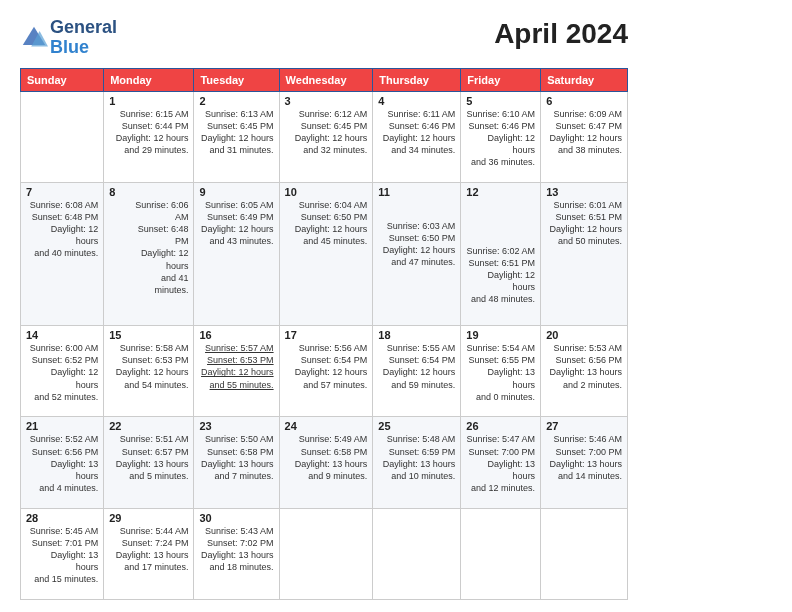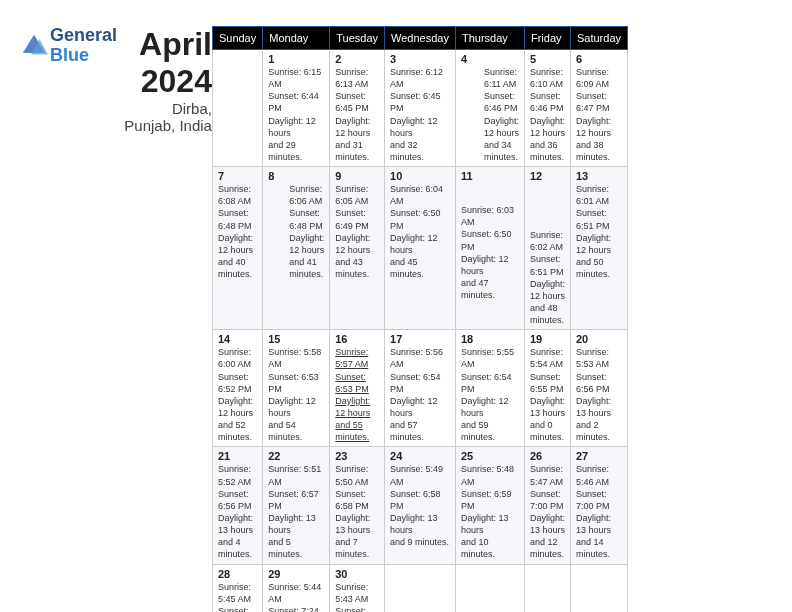--- a/index.html
+++ b/index.html
@@ -6,23 +6,23 @@
     body {
       font-family: Arial, sans-serif;
       background: #fff;
       width: 792px;
       height: 612px;
       overflow: hidden;
     }
     .page {
       width: 648px;
       height: 612px;
-      padding: 26px 20px 12px 20px;
+      padding: 18px 20px 12px 20px;
       display: flex;
-      flex-direction: row;
+      flex-direction: column;
     }
     .header {
       display: flex;
       justify-content: space-between;
       align-items: flex-start;
       margin-bottom: 10px;
     }
     .logo {
       display: flex;
       align-items: center;
@@ -38,41 +38,41 @@
     }
     .logo-icon {
       width: 28px;
       height: 28px;
       margin-right: 2px;
     }
     .title-block {
       text-align: right;
     }
     .month-title {
-      font-size: 32px;
+      font-size: 28px;
       font-weight: bold;
       color: #222;
     }
     .location {
       font-size: 15px;
       color: #444;
     }
     .calendar {
       flex: 1;
       border-collapse: collapse;
       width: 100%;
       font-size: 9.5px;
     }
     .calendar th {
-      background: #000000;
+      background: #ef4444;
       color: #fff;
       text-align: left;
       padding: 5px 6px;
       font-size: 11px;
-      font-weight: normal;
+      font-weight: bold;
       border: 1px solid #2a559a;
     }
     .calendar td {
       border: 1px solid #ccc;
       vertical-align: top;
       padding: 3px 5px;
       width: 113px;
       min-height: 70px;
       height: 78px;
     }
@@ -80,20 +80,21 @@
       font-weight: bold;
       font-size: 11px;
       color: #222;
       display: block;
       margin-bottom: 1px;
     }
     .day-info {
       color: #333;
       font-size: 9px;
       line-height: 1.35;
+      text-align: right;
     }
     .empty-cell {
       background: #f9f9f9;
     }
     tr:nth-child(odd) td {
       background: #fff;
     }
     tr:nth-child(even) td {
       background: #f5f7fa;
     }
@@ -108,21 +109,20 @@
         <polygon points="20,4 36,30 4,30" fill="#3b6cb7" opacity="0.85"></polygon>
         <polygon points="28,10 40,32 16,32" fill="#5a9fd4" opacity="0.7"></polygon>
       </svg>
       <div class="logo-text">
         <div>General</div>
         <div><span>Blue</span></div>
       </div>
     </div>
     <div class="title-block">
       <div class="month-title">April 2024</div>
-      <div class="location">Dirba, Punjab, India</div>
     </div>
   </div>
 
   <table class="calendar">
     <thead>
       <tr>
         <th>Sunday</th>
         <th>Monday</th>
         <th>Tuesday</th>
         <th>Wednesday</th>
@@ -150,21 +150,21 @@
           </td>
           <td>
             <span class="day-num">3</span>
             <div class="day-info" style="white-space: pre-line;">Sunrise: 6:12 AM
 Sunset: 6:45 PM
 Daylight: 12 hours
 and 32 minutes.</div>
           </td>
           <td>
             <span class="day-num">4</span>
-            <div class="day-info" style="white-space: pre-line; margin-left: 23px;">Sunrise: 6:11 AM
+            <div class="day-info" style="white-space: pre-line;">Sunrise: 6:11 AM
 Sunset: 6:46 PM
 Daylight: 12 hours
 and 34 minutes.</div>
           </td>
           <td>
             <span class="day-num">5</span>
             <div class="day-info" style="white-space: pre-line;">Sunrise: 6:10 AM
 Sunset: 6:46 PM
 Daylight: 12 hours
 and 36 minutes.</div>

